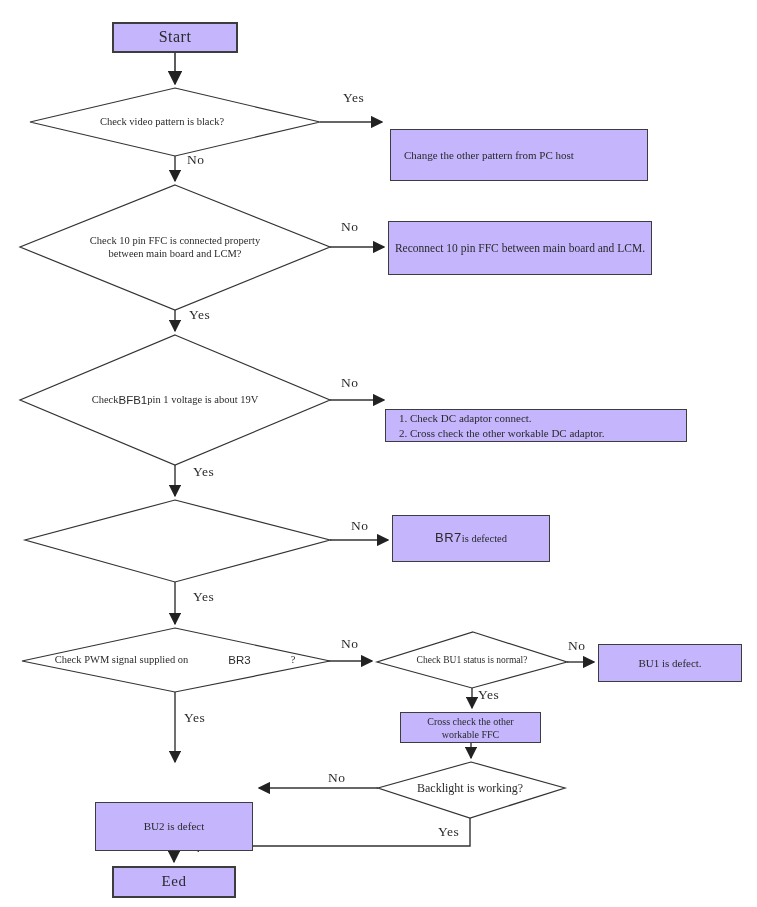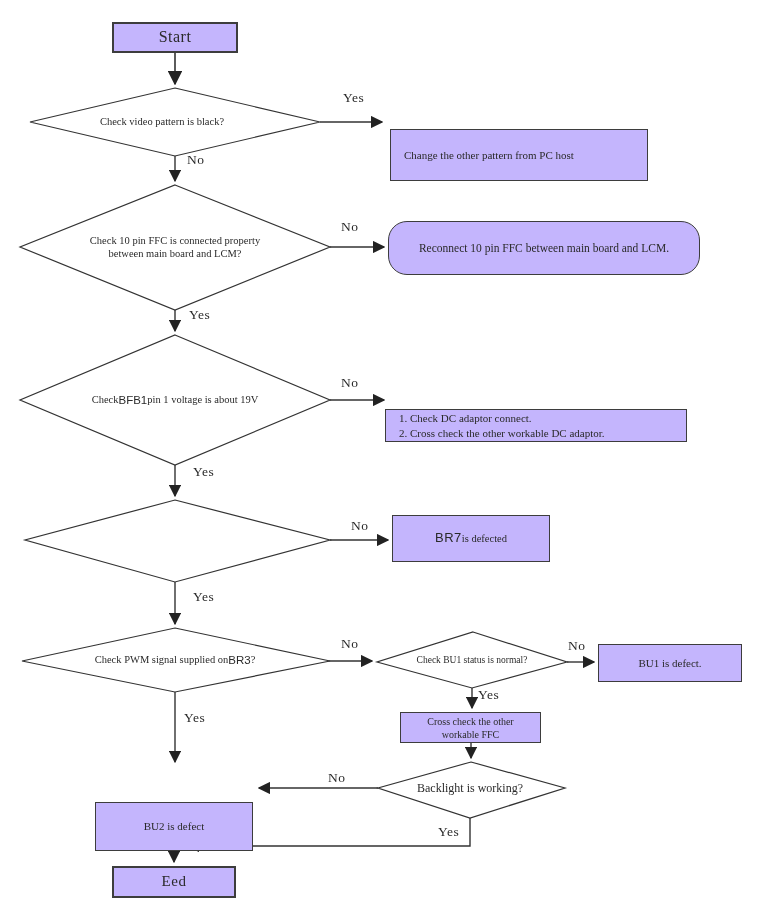--- a/index.html
+++ b/index.html
@@ -81,21 +81,21 @@
   </svg>
 
   <div class="box heavy terminal" style="left:112px;top:22px;width:126px;height:31px;">
     <span>Start</span>
   </div>
 
   <div class="box left" style="left:390px;top:95px;width:258px;height:52px;">
     <span>Change the other pattern from PC host</span>
   </div>
 
-  <div class="box" style="left:388px;top:221px;width:312px;height:54px;font-size:11.5px;border-radius:19px;">
+  <div class="box" style="left:388px;top:221px;width:264px;height:54px;font-size:11.5px;">
     <span>Reconnect 10 pin FFC between main board and LCM.</span>
   </div>
 
   <div class="box left" style="left:385px;top:375px;width:302px;height:33px;">
     <span class="lines">
       <span style="display:block;">1. Check DC adaptor connect.</span>
       <span style="display:block;">2. Cross check the other workable DC adaptor.</span>
     </span>
   </div>
 
@@ -132,21 +132,21 @@
     <span>between main board and LCM?</span>
   </div>
 
   <div class="dlabel" style="left:40px;top:390px;width:270px;height:20px;flex-direction:row;">
     <span>Check </span>
     <span class="token">BFB1</span>
     <span> pin 1 voltage is about 19V</span>
   </div>
 
 
-  <div class="dlabel" style="left:35px;top:650px;width:280px;height:20px;flex-direction:row;">
+  <div class="dlabel" style="left:35px;top:650px;width:280px;height:20px;flex-direction:row;gap:40px;">
     <span>Check PWM signal supplied on </span>
     <span class="token">BR3</span>
     <span> ?</span>
   </div>
 
   <div class="dlabel" style="left:382px;top:652px;width:180px;height:18px;font-size:9.5px;">
     <span>Check BU1 status is normal?</span>
   </div>
 
   <div class="dlabel" style="left:390px;top:779px;width:160px;height:18px;font-size:12px;">

